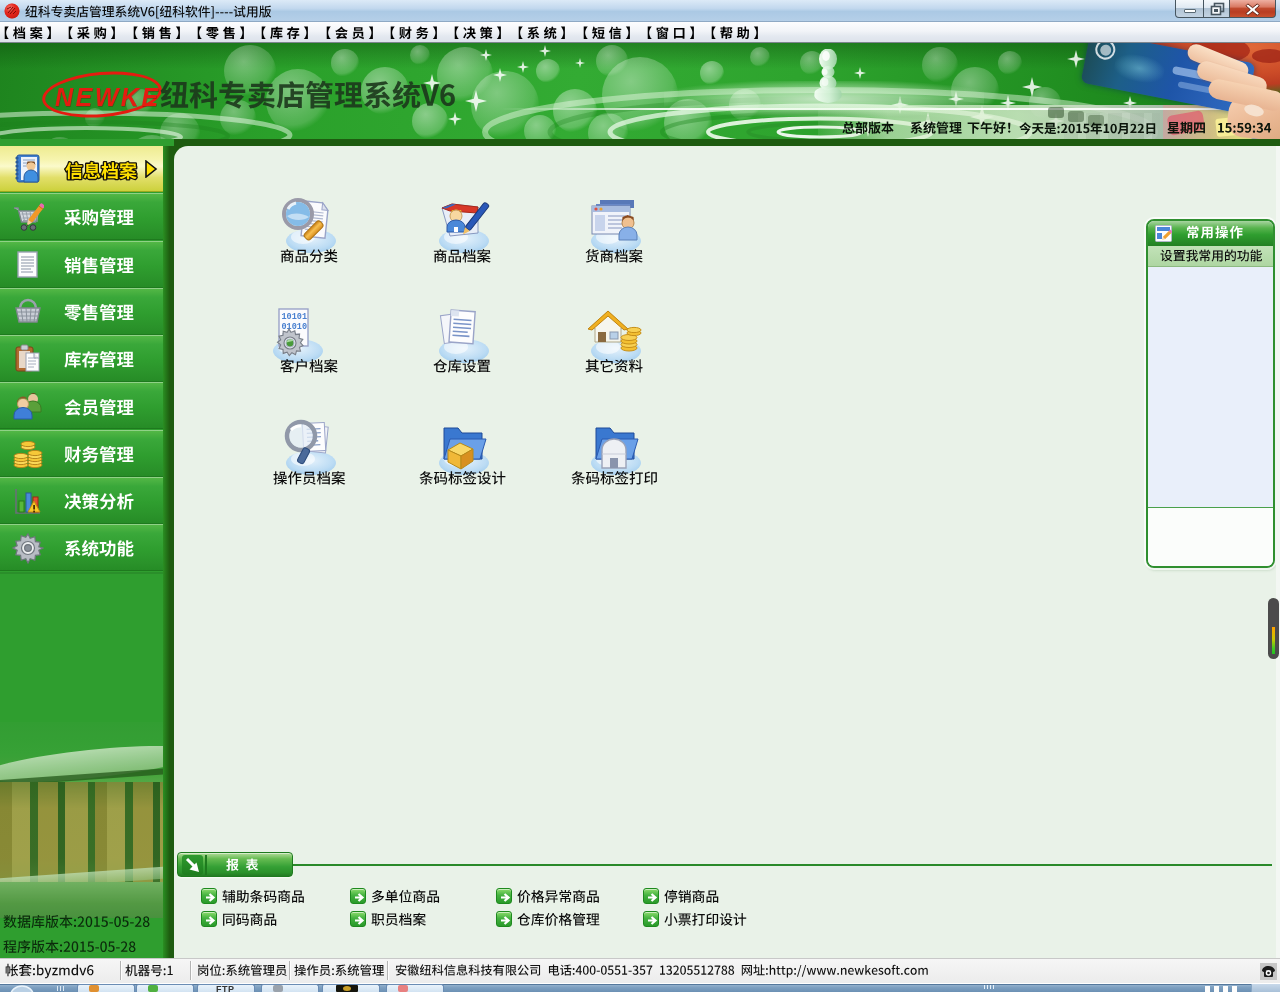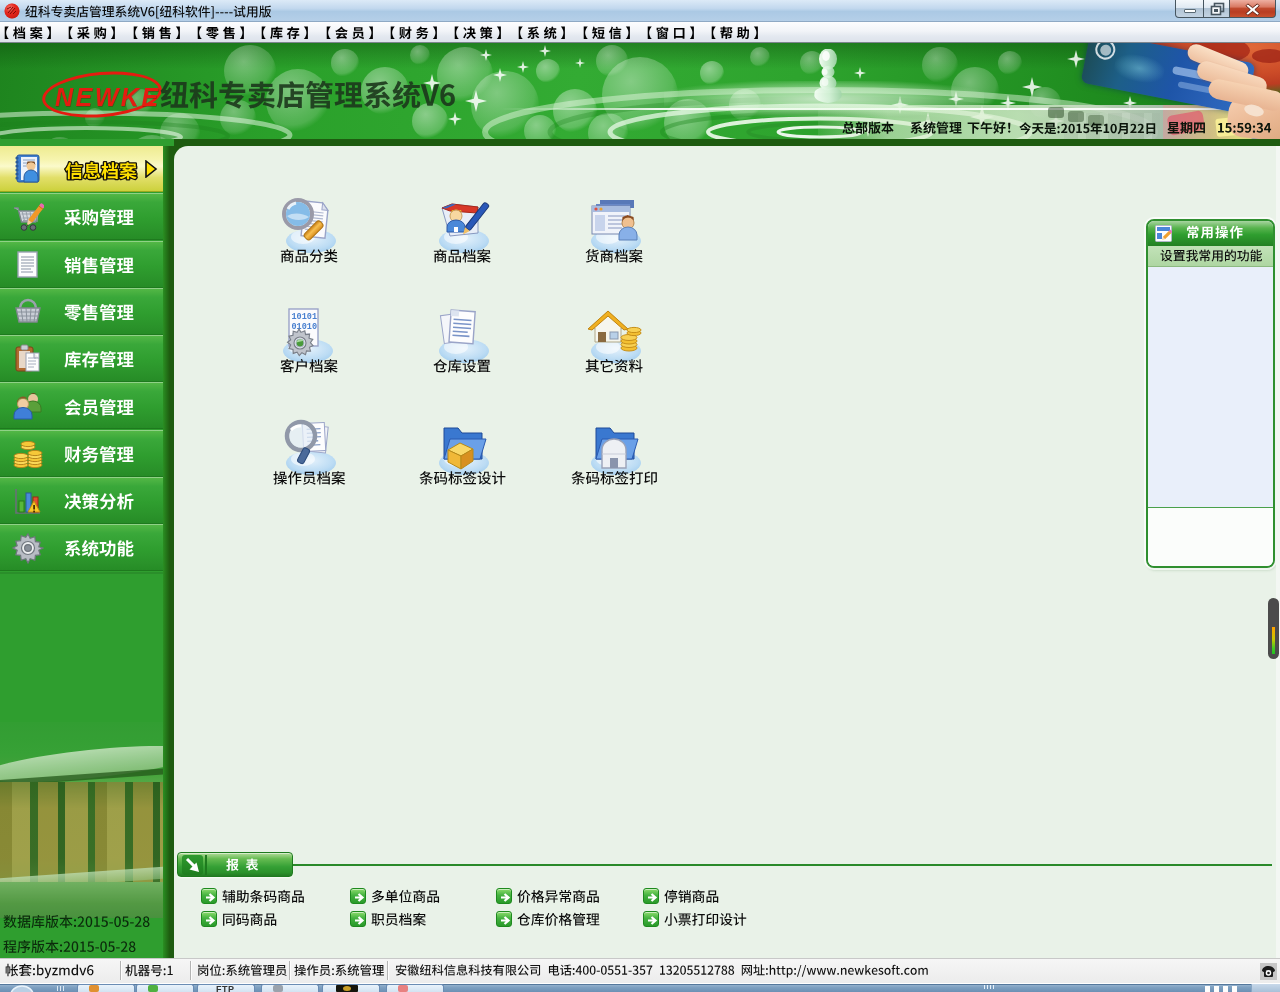--- a/index.html
+++ b/index.html
@@ -724,21 +724,21 @@
       <path d="M33 44v-5a9 8 0 0 1 18 0v5z" fill="#88b0e8" stroke="#5a80b8"></path>
     </svg></div>
 <svg style="position:absolute;left:585px;top:243.6px;overflow:visible" width="59" height="21">
     <g transform="translate(0,17.4) scale(0.145,-0.145)" fill="#0a0a0a">
       <use href="#g101" x="0"></use>
       <use href="#g95" x="100"></use>
       <use href="#g99" x="200"></use>
       <use href="#g100" x="300"></use>
     </g>
   </svg>
-<div class="ab" style="left:278px;top:306px"><svg width="56" height="58" viewBox="0 0 56 58">
+<div class="ab" style="left:268px;top:306px"><svg width="56" height="58" viewBox="0 0 56 58">
       <ellipse cx="30" cy="45" rx="25" ry="12" fill="url(#shg)"></ellipse>
       <ellipse cx="22" cy="41" rx="12" ry="7" fill="rgba(255,255,255,0.55)"></ellipse>
       <rect x="11" y="3" width="29" height="37" fill="#fbfbfd" stroke="#9aa4c8" stroke-width="1.4"></rect>
       <g font-family="Liberation Mono,monospace" font-size="8.5" font-weight="bold" fill="#4a80d0">
         <text x="13.5" y="13">10101</text>
         <text x="13.5" y="23">01010</text>
       </g>
       <g stroke="#b0b8d0" stroke-width="1.1">
         <path d="M14 28h18M14 31h18M14 34h14"></path>
         <g fill="#c0c4cc" stroke="#787e88" stroke-width="1.2"></g>

